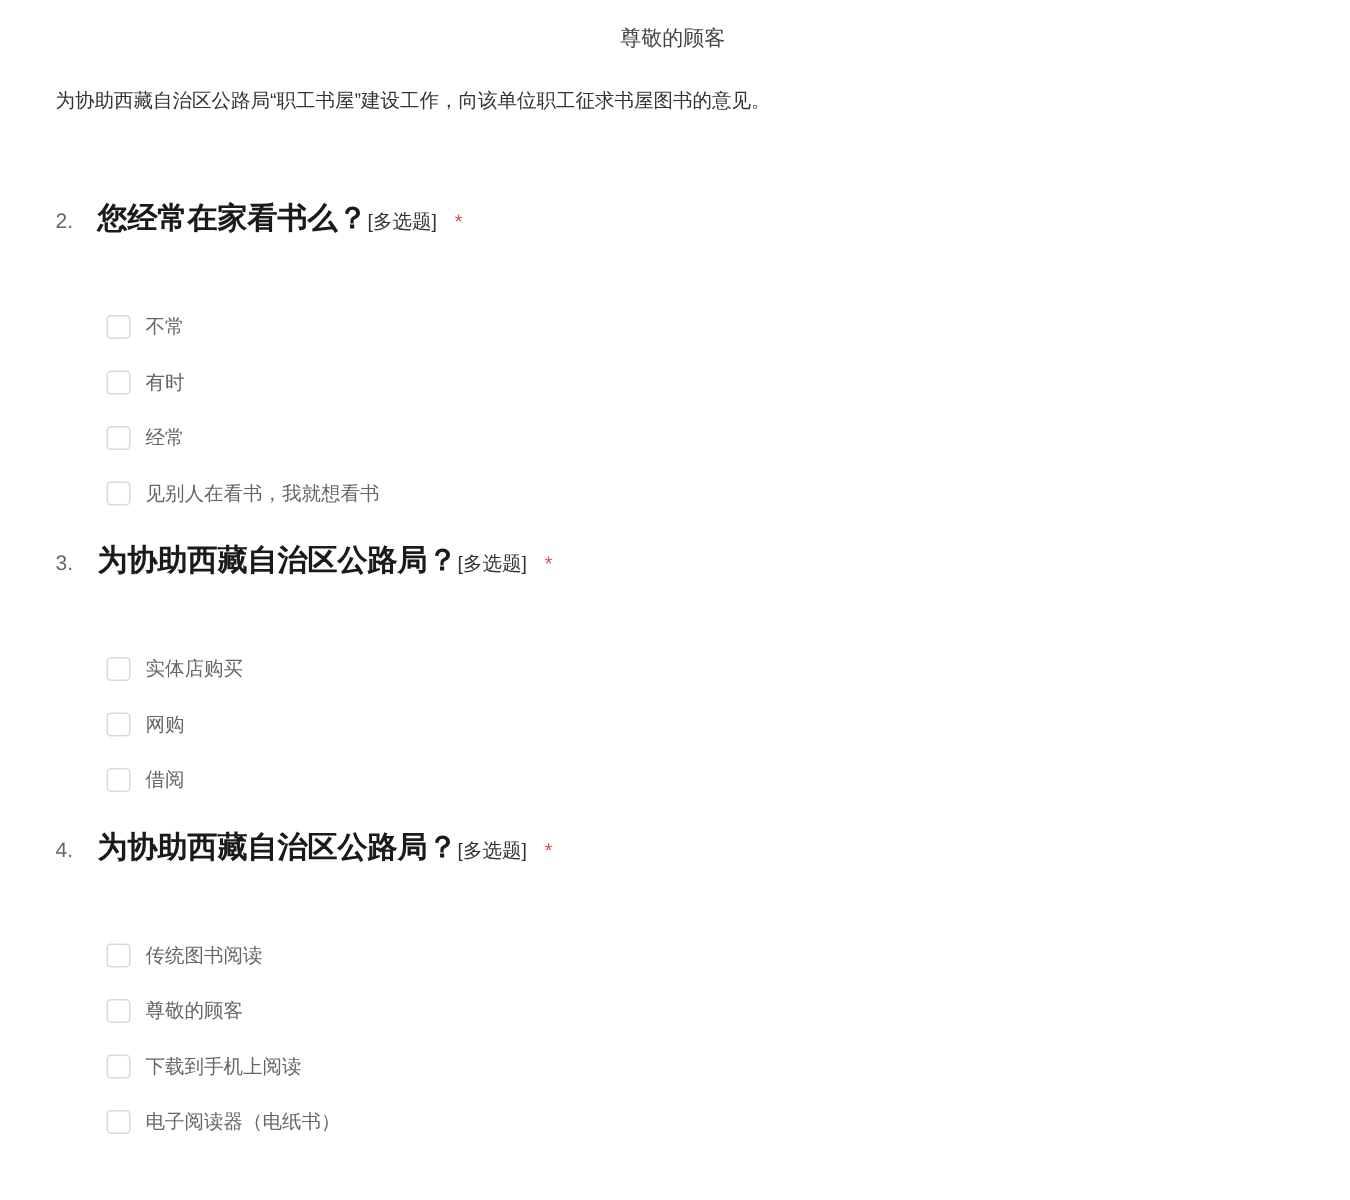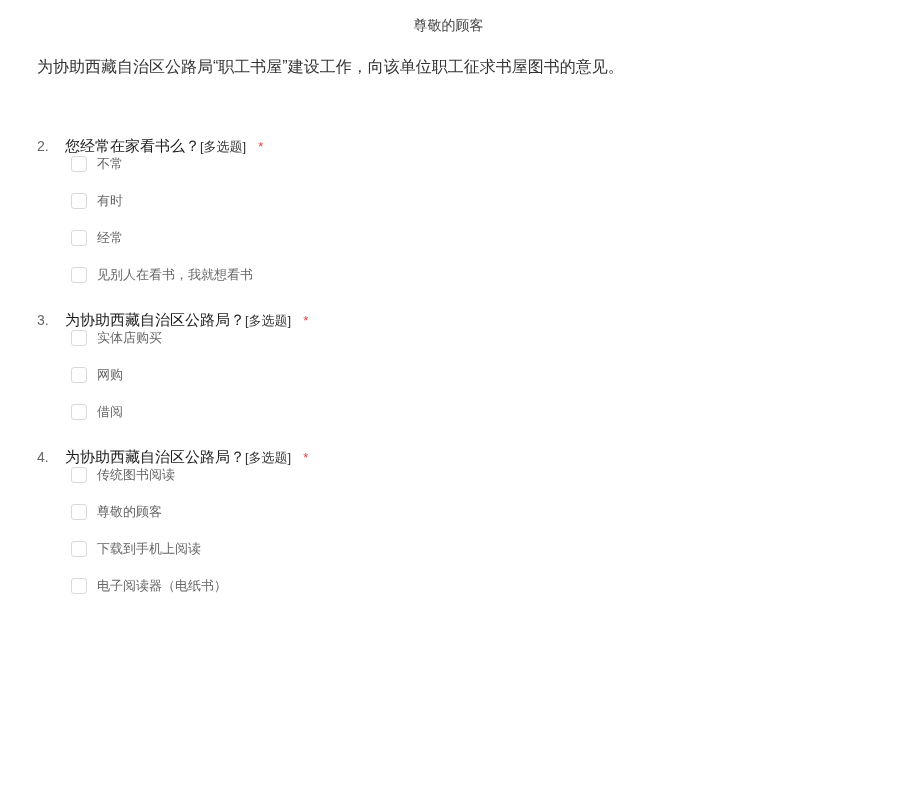--- a/index.html
+++ b/index.html
@@ -14,57 +14,58 @@
   .page { padding: 18px 40px 0 37px; }
 
   .greeting {
     font-size: 14px;
     line-height: 15px;
     color: #444444;
     text-align: center;
   }
   .desc {
     margin-top: 27px;
-    font-size: 16px;
+    font-size: 13px;
     line-height: 13px;
     color: #333333;
   }
 
   #questions > .question { margin-top: 28px; }
   #questions > .question:first-child { margin-top: 64px; }
 
   .q-header {
     display: flex;
     align-items: baseline;
     height: 18px;
     line-height: 18px;
   }
   .q-number {
     flex: none;
     width: 28px;
     font-size: 14px;
     color: #666666;
   }
   .q-title {
-    font-size: 15px;
-    font-weight: 400;
+    font-size: 20px;
+    font-weight: 700;
     color: #1a1a1a;
     text-align: center;
   }
   .q-type {
     font-size: 13px;
     color: #333333;
   }
   .q-required {
     font-size: 13px;
     color: #e64340;
     margin-left: 12px;
   }
 
   .options {
+    margin-top: 54px;
     padding-left: 34px;
   }
   .option {
     display: flex;
     align-items: center;
     height: 17px;
     margin-bottom: 20px;
     cursor: pointer;
   }
   .checkbox {

